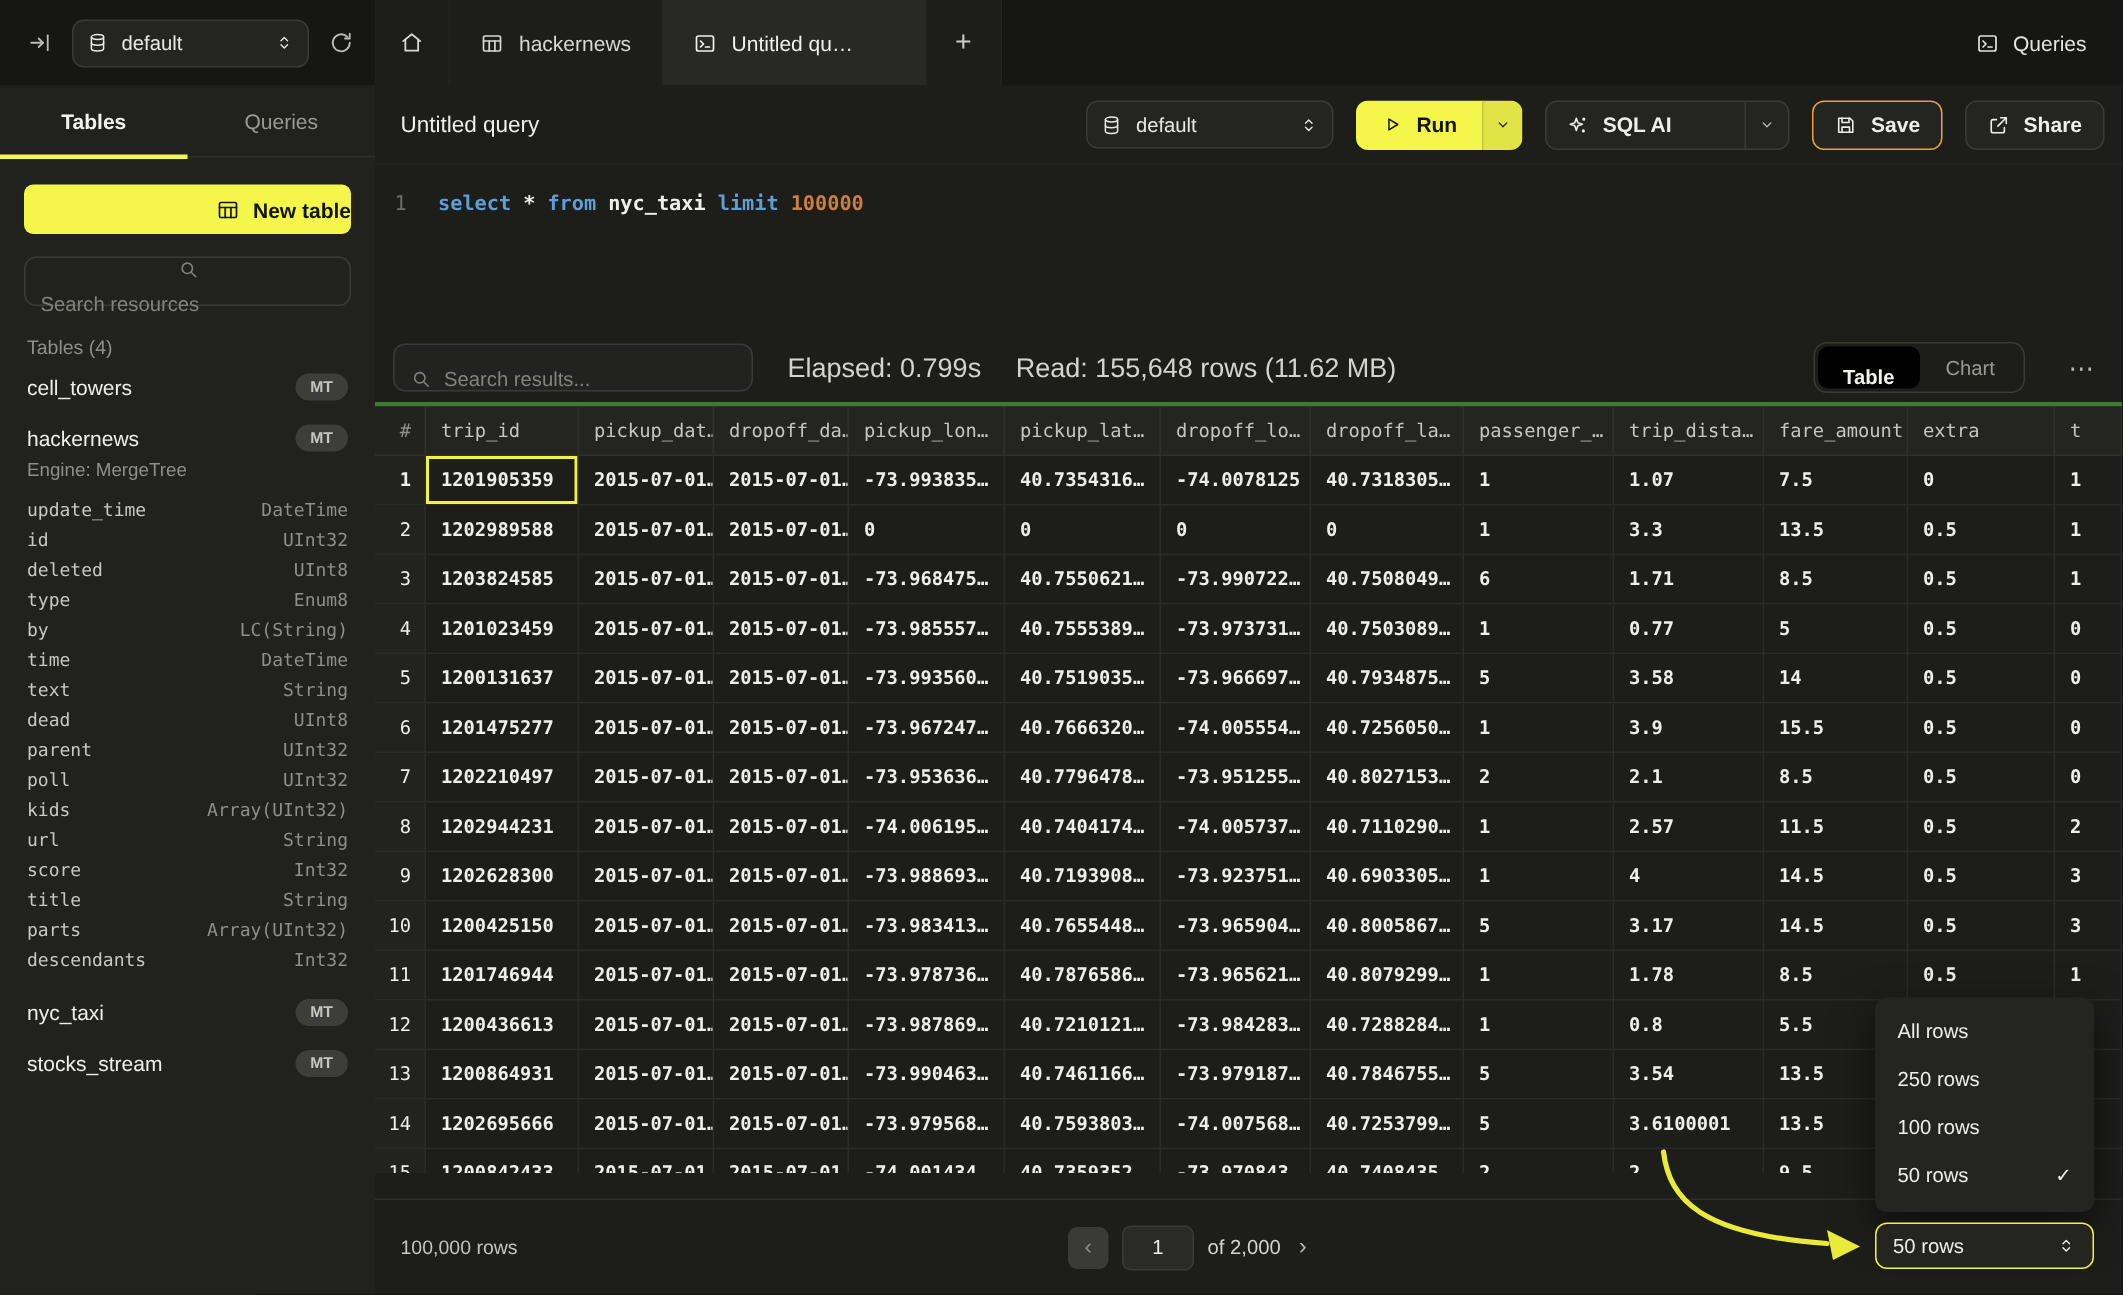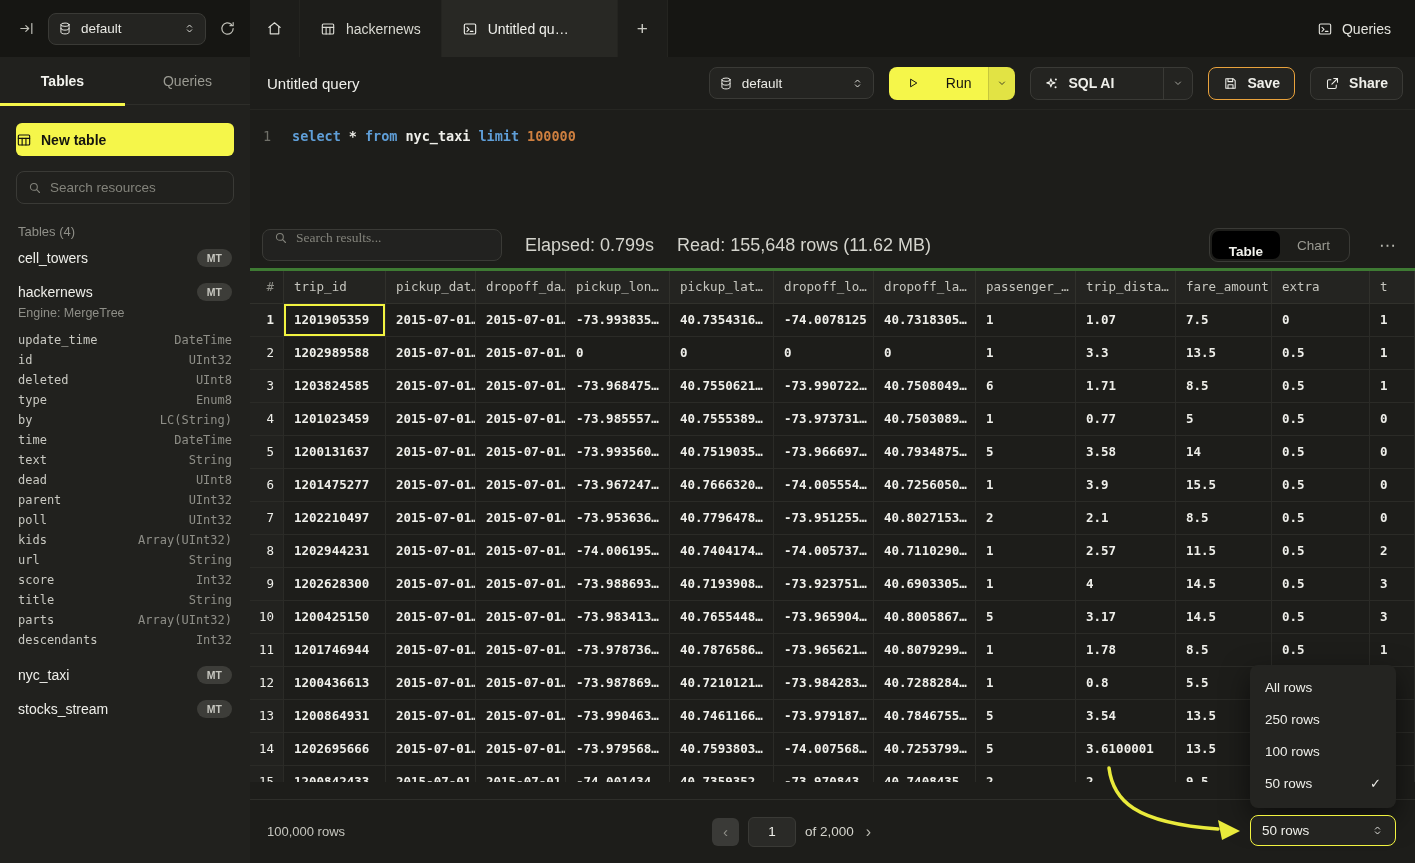--- a/index.html
+++ b/index.html
@@ -35,24 +35,24 @@
   .sidebar { position:absolute; top:57px; left:0; width:250px; height:806px;
              background:#21211E; }
   .side-tabs { display:flex; height:48px; border-bottom:1px solid #2E2E2A; }
   .side-tab { flex:1; display:flex; align-items:center; justify-content:center;
               font-size:14px; color:#9A9A92; position:relative; cursor:pointer; }
   .side-tab.active { color:#F2F2ED; font-weight:700; }
   .side-tab.active::after { content:""; position:absolute; left:0; right:0;
               bottom:-2px; height:3px; background:#F5F64A; }
   .side-body { padding:18px 16px 0 16px; }
   .new-table-btn { width:100%; height:33px; background:#F5F64A; border:none;
-              border-radius:6px; display:flex; align-items:center; justify-content:flex-start;
+              border-radius:6px; display:flex; align-items:center; justify-content:flex-end;
               gap:9px; color:#14140f; font-size:14px; font-weight:700; cursor:pointer; }
   .search-box { margin-top:15px; height:33px; border:1px solid #3A3A36; border-radius:8px;
-              display:flex; align-items:center; gap:8px; padding:0 10px; color:#83837B; }
+              display:flex; align-items:center; gap:8px; padding:0 10px; color:#83837B;flex-direction:column; }
   .search-box input { background:none; border:none; outline:none; width:100%;
               color:#D9D9D2; font-size:13.5px; font-family:inherit; }
   .search-box input::placeholder { color:#83837B; }
   .section-label { margin:20px 0 2px 2px; font-size:13px; color:#8F8F88; }
   .table-item { display:flex; align-items:center; justify-content:space-between;
               padding:8px 2px; cursor:pointer; }
   .table-name { font-size:14px; font-weight:500; color:#EFEFEA; }
   .mt-badge { background:#3D3D39; color:#C6C6BF; font-size:10.5px; font-weight:700;
               padding:3px 10px; border-radius:10px; }
   .engine-line { font-size:12.5px; color:#8F8F88; margin:-3px 0 10px 2px; }
@@ -62,22 +62,22 @@
   .schema-type { color:#8F8F88; }
 
   
   .main { position:absolute; top:57px; left:250px; width:1165px; height:806px;
           background:#1D1D1A; }
   .query-header { height:53px; display:flex; align-items:center; gap:15px;
           padding:0 12px 0 17px; border-bottom:1px solid #262622; }
   .query-title { font-size:15px; color:#EFEFEA; margin-right:auto; }
   .db-select.hdr { flex:none; width:165px; }
   .run-btn { display:flex; height:33px; border-radius:8px; overflow:hidden; cursor:pointer; }
-  .run-main { display:flex; align-items:center; gap:26px; padding:0 17px;
-          background:#F5F64A; color:#14140f; font-weight:400; font-size:14px;justify-content:flex-end; }
+  .run-main { display:flex; align-items:center; gap:9px; padding:0 17px;
+          background:#F5F64A; color:#14140f; font-weight:700; font-size:14px;justify-content:flex-end; }
   .run-caret { width:27px; display:flex; align-items:center; justify-content:center;
           background:#E2E344; border-left:1px solid #c6c73c; color:#2a2a20; }
   .btn { display:flex; align-items:center; gap:9px; height:33px; padding:0 14px;
           background:#242421; border:1px solid #3A3A36; border-radius:8px;
           font-size:14px; font-weight:600; color:#EFEFEA; cursor:pointer; }
   .sqlai-btn { display:flex; height:33px; border:1px solid #3A3A36; border-radius:8px;
           background:#242421; cursor:pointer;gap:36px; }
   .sqlai-main { display:flex; align-items:center; gap:9px; padding:0 13px;
           font-size:14px; font-weight:600; color:#EFEFEA; }
   .sqlai-caret { width:29px; display:flex; align-items:center; justify-content:center;
@@ -86,22 +86,22 @@
 
   .editor { height:112px; padding-top:16px; font-family:"DejaVu Sans Mono",monospace;
           font-size:13.5px; font-weight:700; cursor:text; }
   .code-line { display:flex; line-height:20px; }
   .code-line span { margin-right:8px; }
   .ln { width:34px; flex:none; text-align:center; color:#6F6F68; font-weight:400; }
   .tok-kw { color:#5F9ED7; } .tok-plain { color:#EFEFEA; } .tok-num { color:#CE7F3F; }
 
   .results-toolbar { height:46px; display:flex; align-items:center; gap:23px; padding:0 12px; }
   .search-results { width:240px; height:32px; border:1px solid #3A3A36; border-radius:8px;
-          display:flex; align-items:flex-start; gap:8px; padding:0 10px; color:#83837B;
-          background:#222220;font-family:Liberation Serif, serif; }
+          display:flex; align-items:flex-end; gap:8px; padding:0 10px; color:#83837B;
+          background:#222220; }
   .search-results input { background:none; border:none; outline:none; width:100%;
           color:#D9D9D2; font-size:13.5px; font-family:inherit; }
   .search-results input::placeholder { color:#83837B; }
   .stat { font-size:18px; color:#D4D4CD; }
   .view-toggle { margin-left:auto; display:flex; align-items:center; height:34px;
           border:1px solid #3A3A36; border-radius:9px; padding:2px; }
   .view-seg { display:flex; align-items:center; height:28px; padding:0 17px;
           font-size:13.5px; color:#9A9A92; border-radius:7px; cursor:pointer; }
   .view-seg.active { background:#000000; color:#F2F2ED; font-weight:600;align-items:flex-end; }
   .more-btn { width:30px; text-align:center; color:#B8B8B0; font-size:17px;

